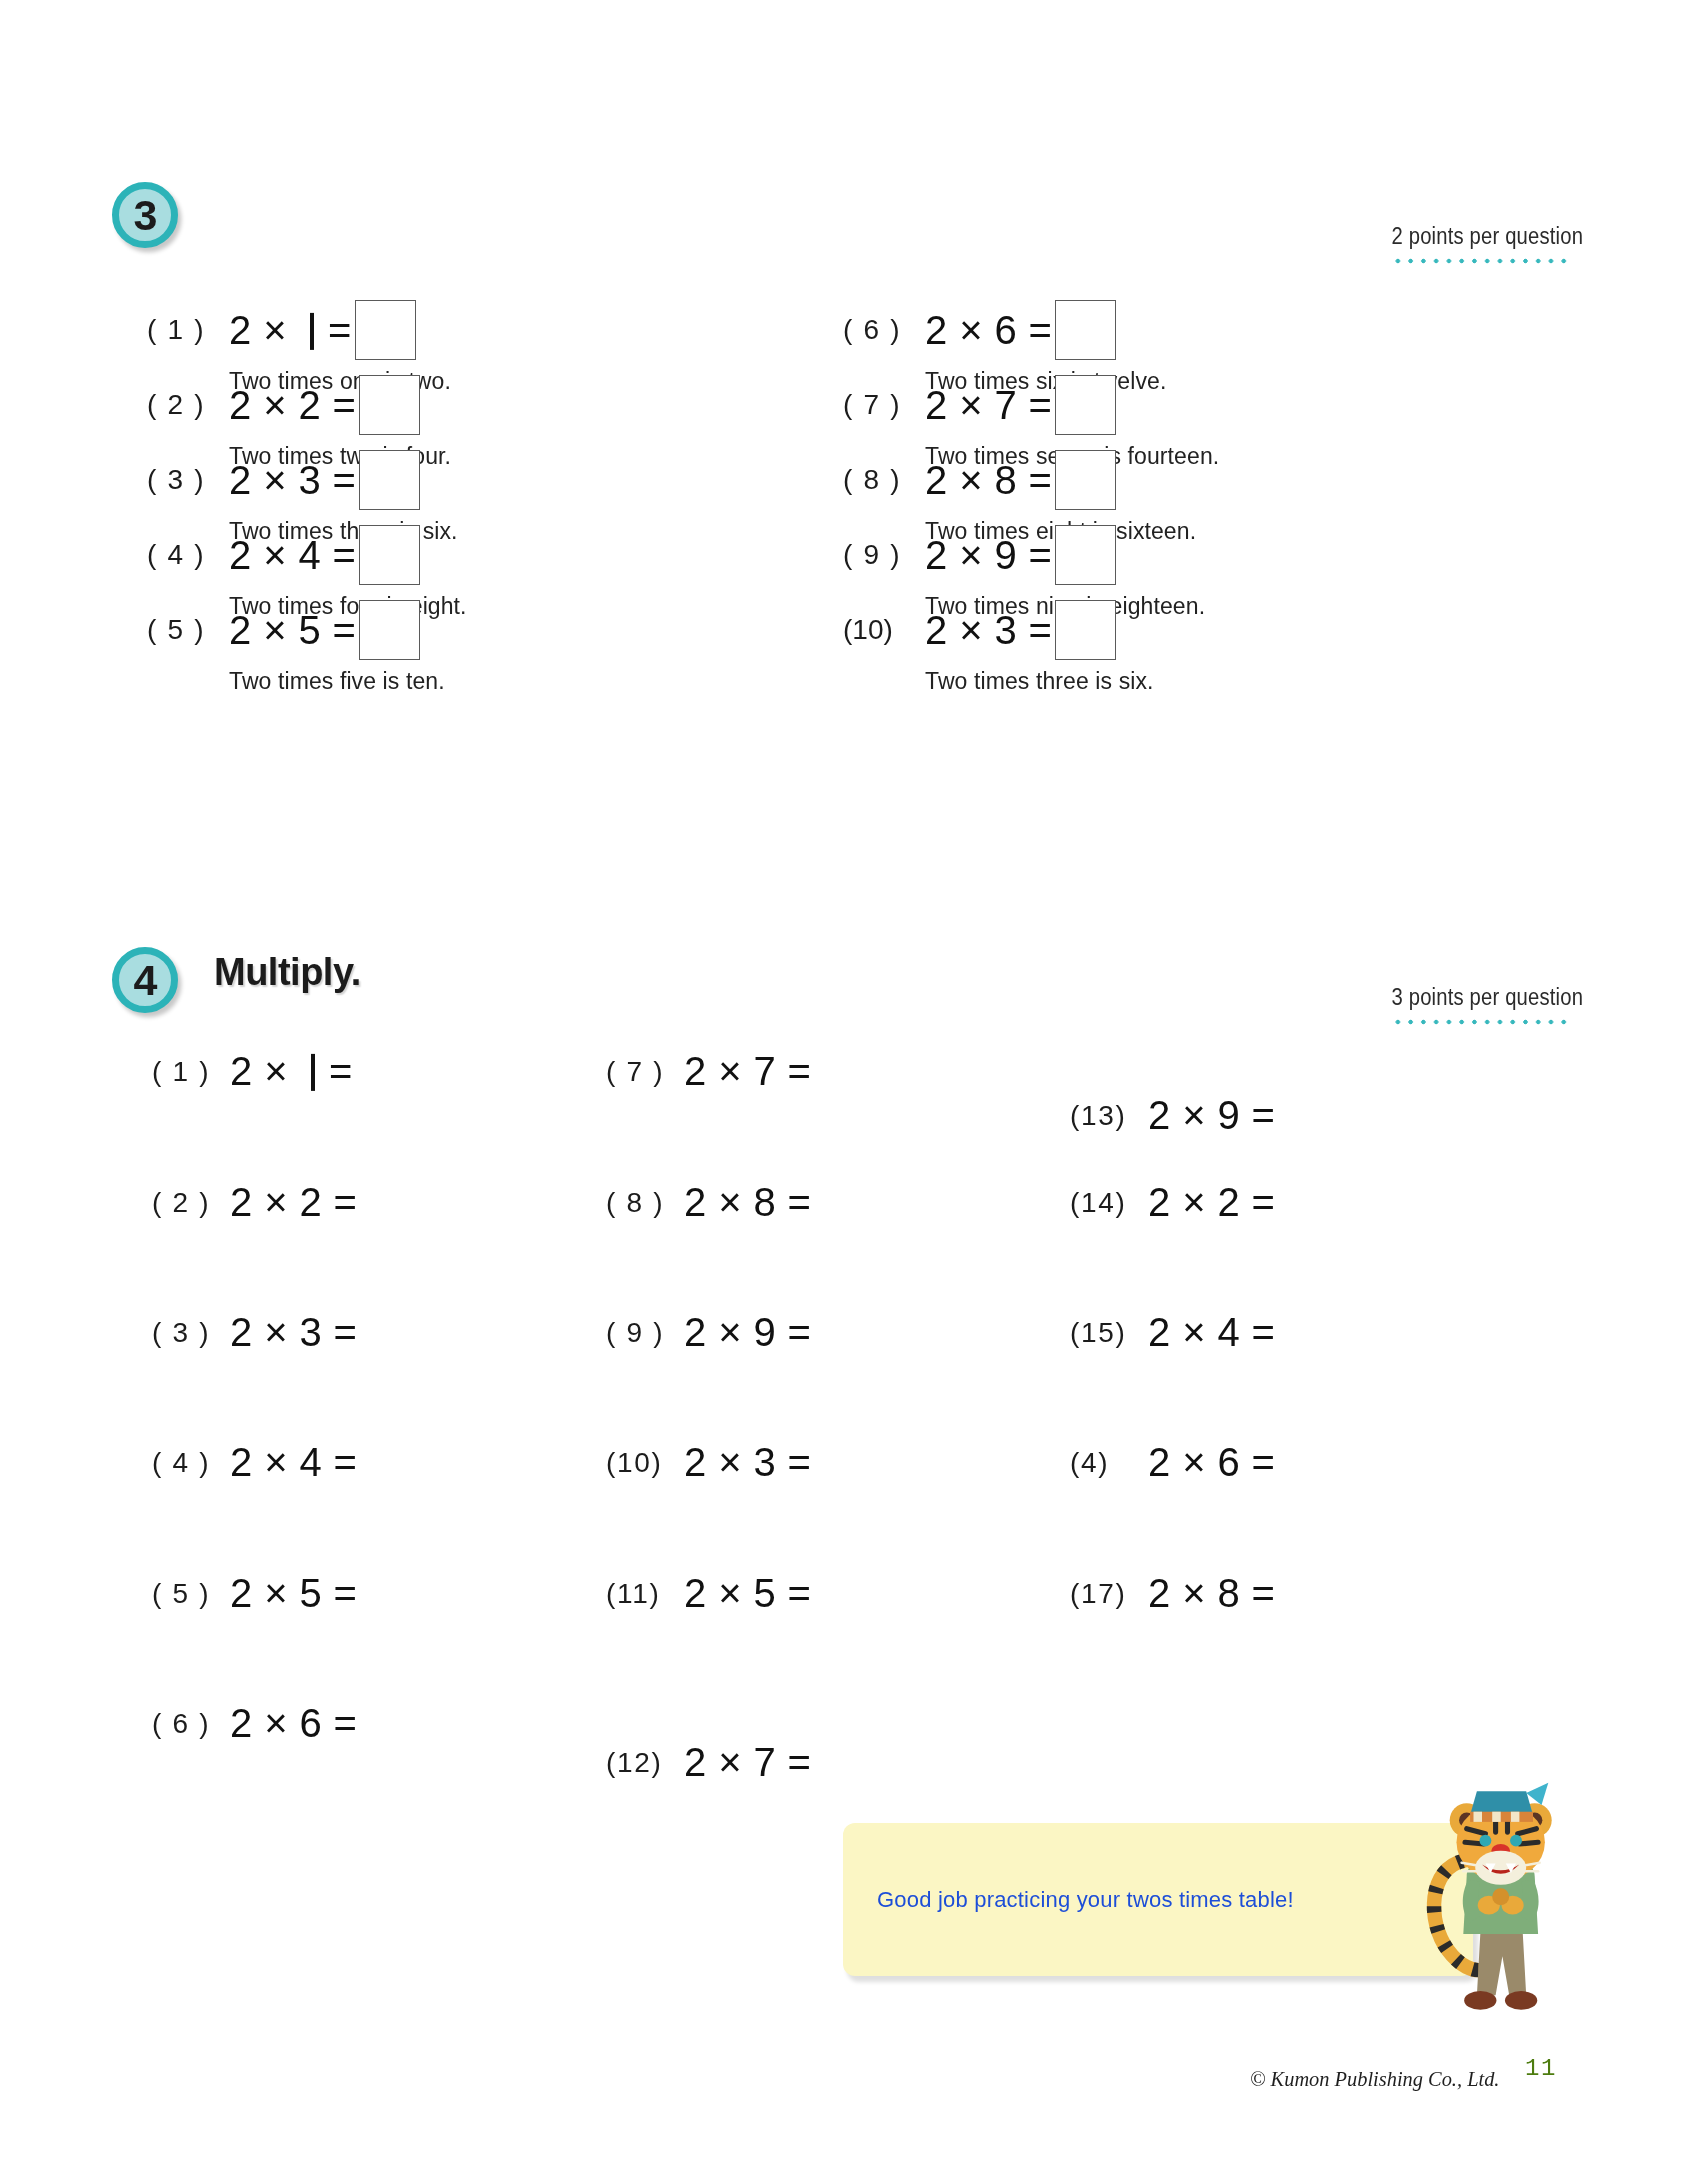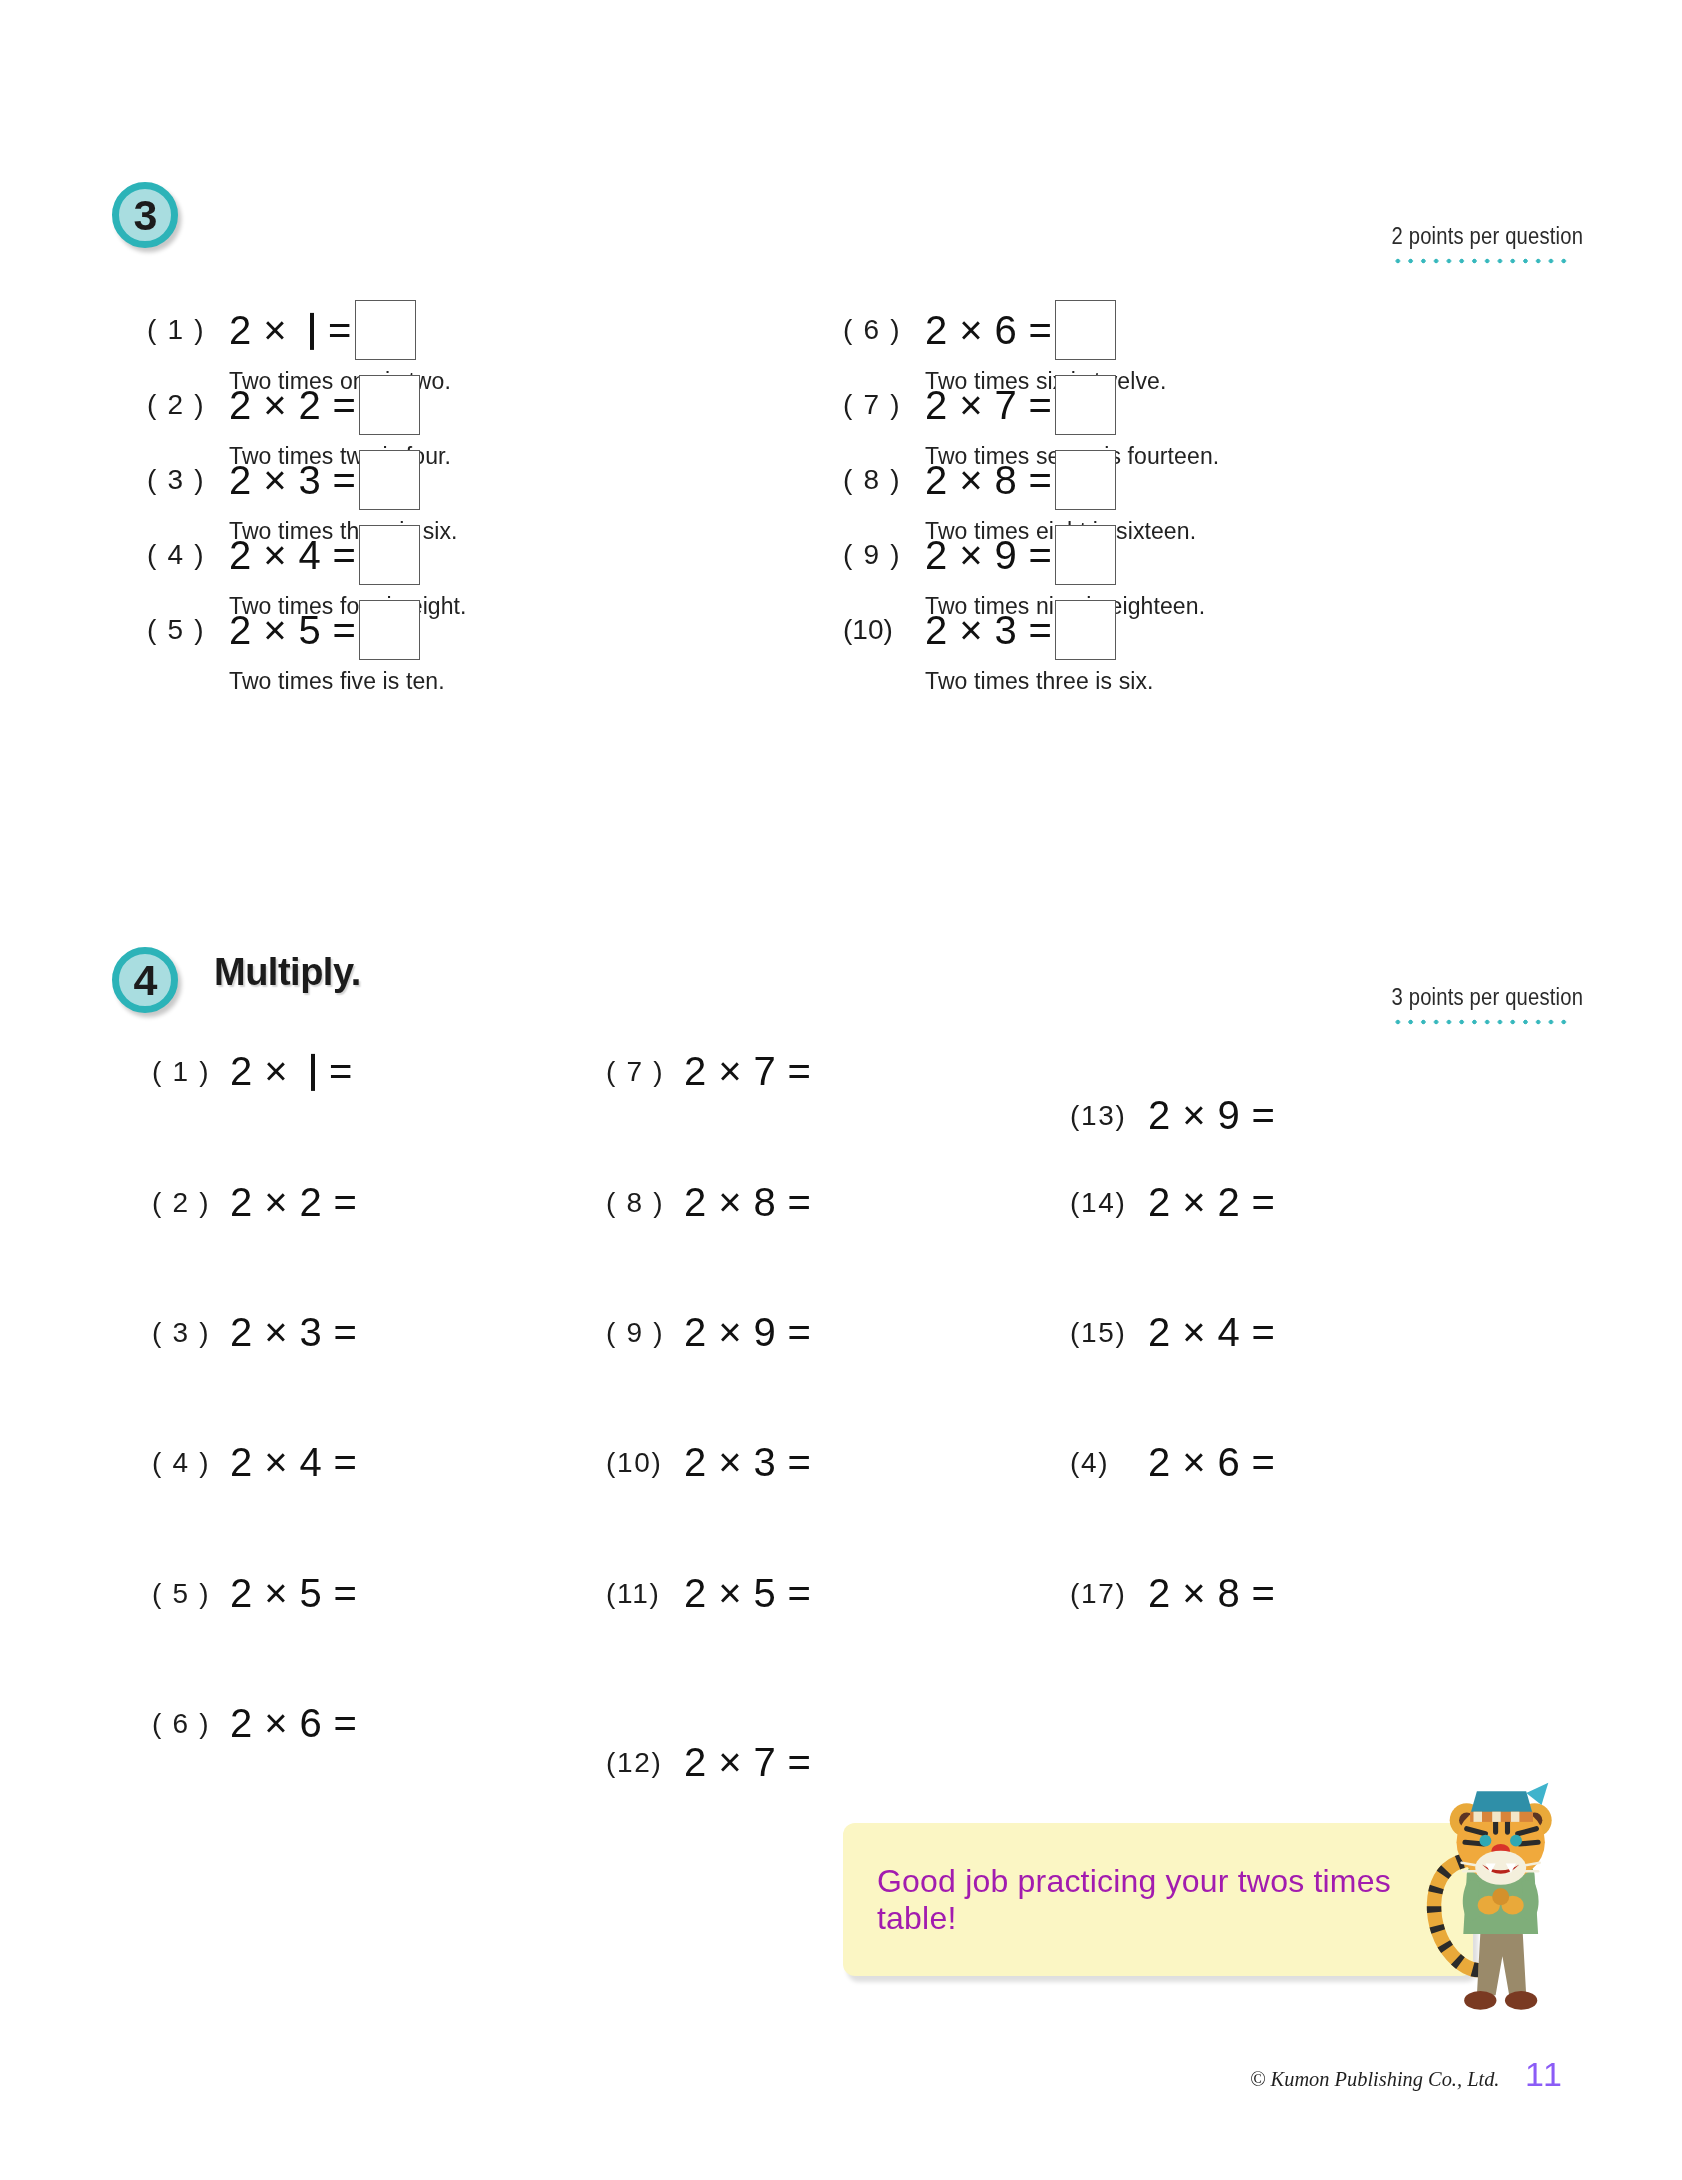--- a/index.html
+++ b/index.html
@@ -168,40 +168,40 @@
   
   .notebox {
     position: absolute;
     background: #fbf6c4;
     border-radius: 12px;
     box-shadow: 4.3px 5.1px 4.3px rgba(0,0,0,0.13);
     display: flex;
     align-items: center;
   }
   .notetext {
-    font-size: 32px;
-    color: #a21caf;
+    font-size: 22px;
+    color: #1d4ed8;
     margin-left: 34px;
     letter-spacing: 0.2px;
   }
 
   
   .copyright {
     position: absolute;
     font-family: "Liberation Serif", serif;
     font-style: italic;
     font-size: 20.4px;
     color: #1f1f1f;
     white-space: nowrap;
   }
   .pageno {
     position: absolute;
-    font-size: 34px;
-    color: #8b5cf6;
-    font-family: Liberation Sans, sans-serif;
+    font-size: 24px;
+    color: #4d7c0f;
+    font-family: Liberation Mono, monospace;
     letter-spacing: 1.7px;
   }
 
   
   .mascot {
     position: absolute;
   }
 </style>
 </head>
 <body>

